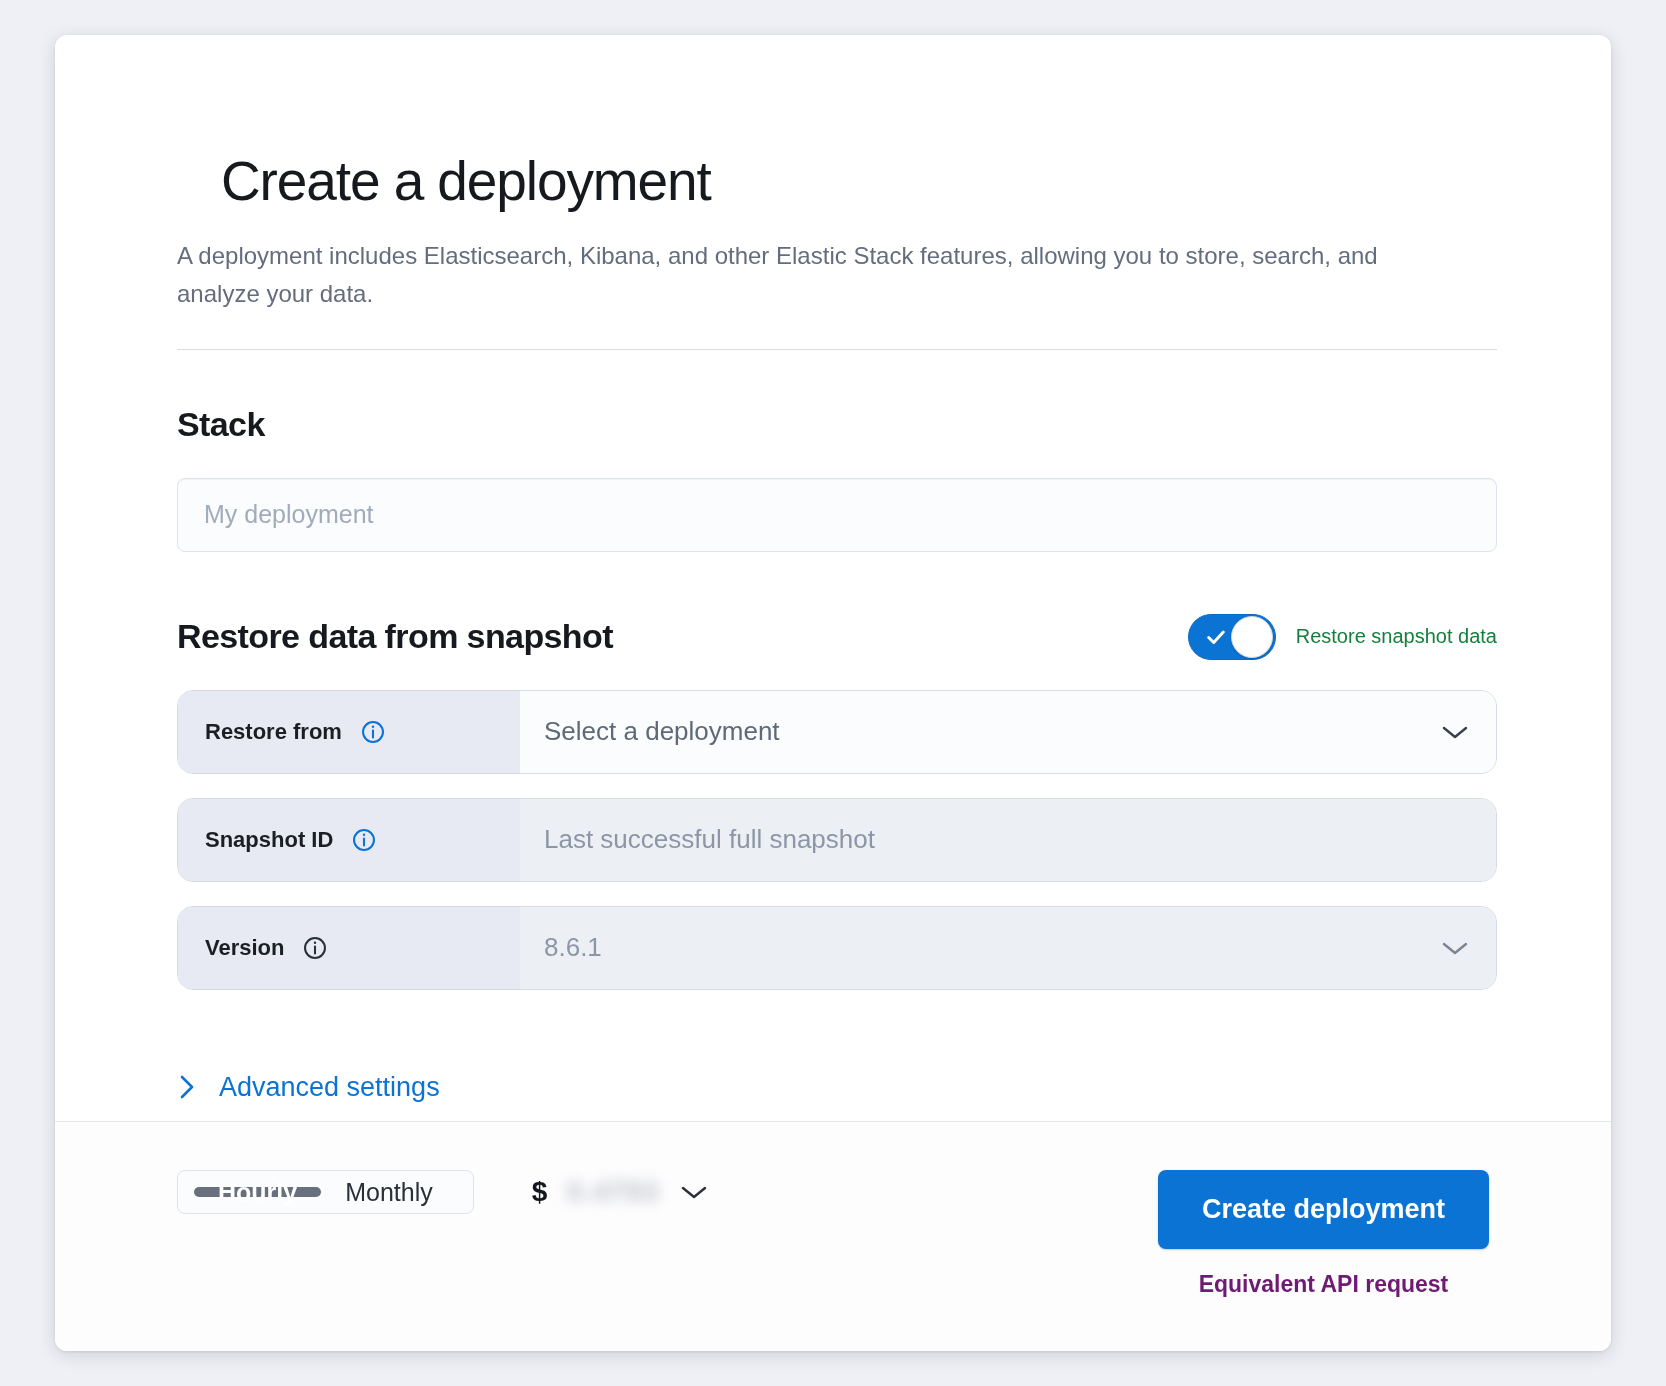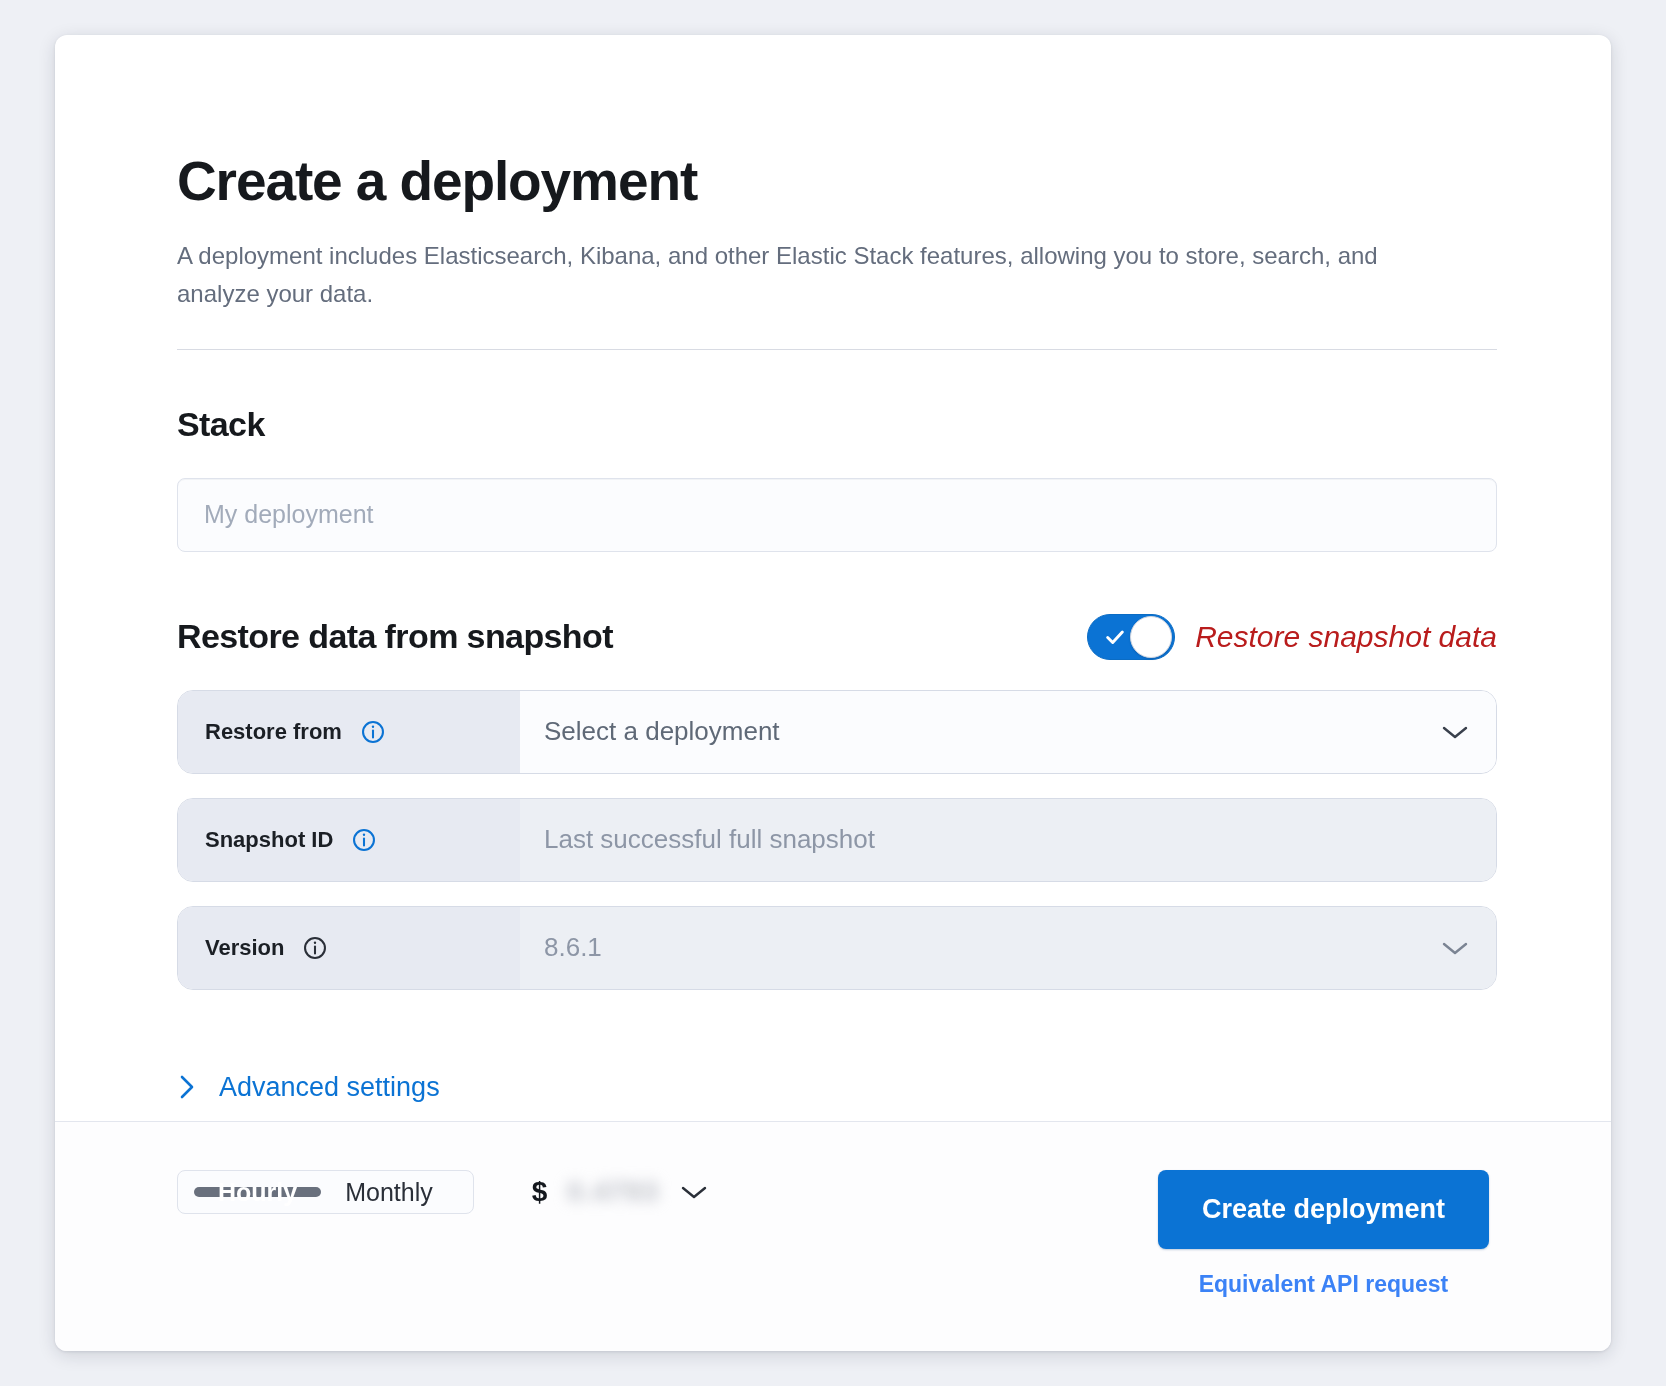--- a/index.html
+++ b/index.html
@@ -42,23 +42,24 @@
 
   .inner {
     width: 1320px;
     margin-left: 122px;
   }
 
   
   .title {
     font-size: 55px;
     line-height: 1.05;
-    font-weight: 700;
+    font-weight: 400;
     color: #16191d;
     letter-spacing: -1.1px;
+    margin-left: 44px;
   }
 
   .subtitle {
     margin-top: 26px;
     font-size: 24px;
     line-height: 1.58;
     color: #646d7d;
     max-width: 1265px;
     font-weight: 400;
   }
@@ -135,23 +136,22 @@
     transform: translateY(-50%);
     width: 42px;
     height: 42px;
     border-radius: 50%;
     background: #ffffff;
     border: 1px solid #cfd5e0;
     box-shadow: 0 1px 2px rgba(20,30,50,0.18);
   }
 
   .toggle-label {
-    font-size: 30px;
-    color: #b91c1c;
-    font-style: italic;
+    font-size: 20px;
+    color: #15803d;
   }
 
   
   .rows { margin-top: 30px; }
 
   .row {
     width: 1320px;
     height: 84px;
     display: flex;
     border-radius: 16px;
@@ -269,21 +269,21 @@
     font-weight: 700;
     border-radius: 8px;
     padding: 24px 44px;
     border: none;
     cursor: pointer;
     box-shadow: 0 1px 2px rgba(10,60,120,0.25);
     white-space: nowrap;
   }
 
   .api-link {
-    color: #3b82f6;
+    color: #701a75;
     font-size: 23px;
     font-weight: 700;
     cursor: pointer;
   }
 </style>
 </head>
 <body>
 
 <div class="page">
   <div class="card">

